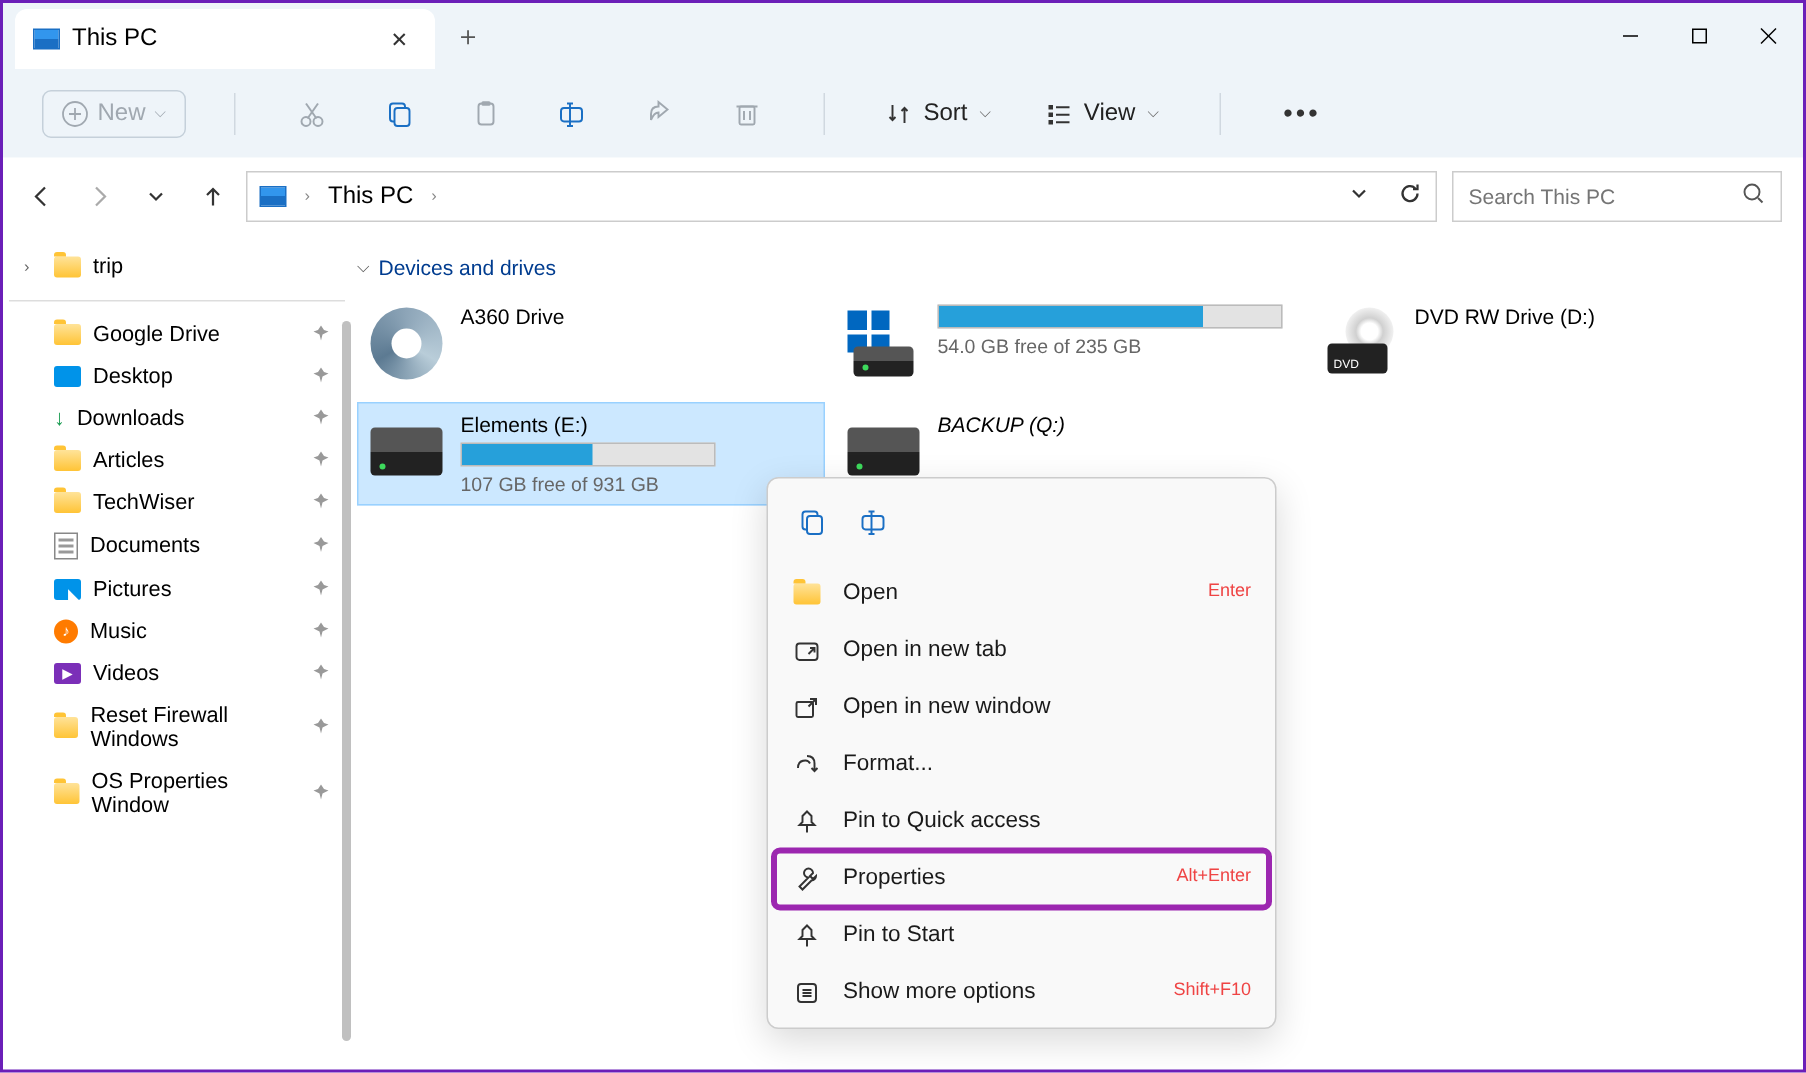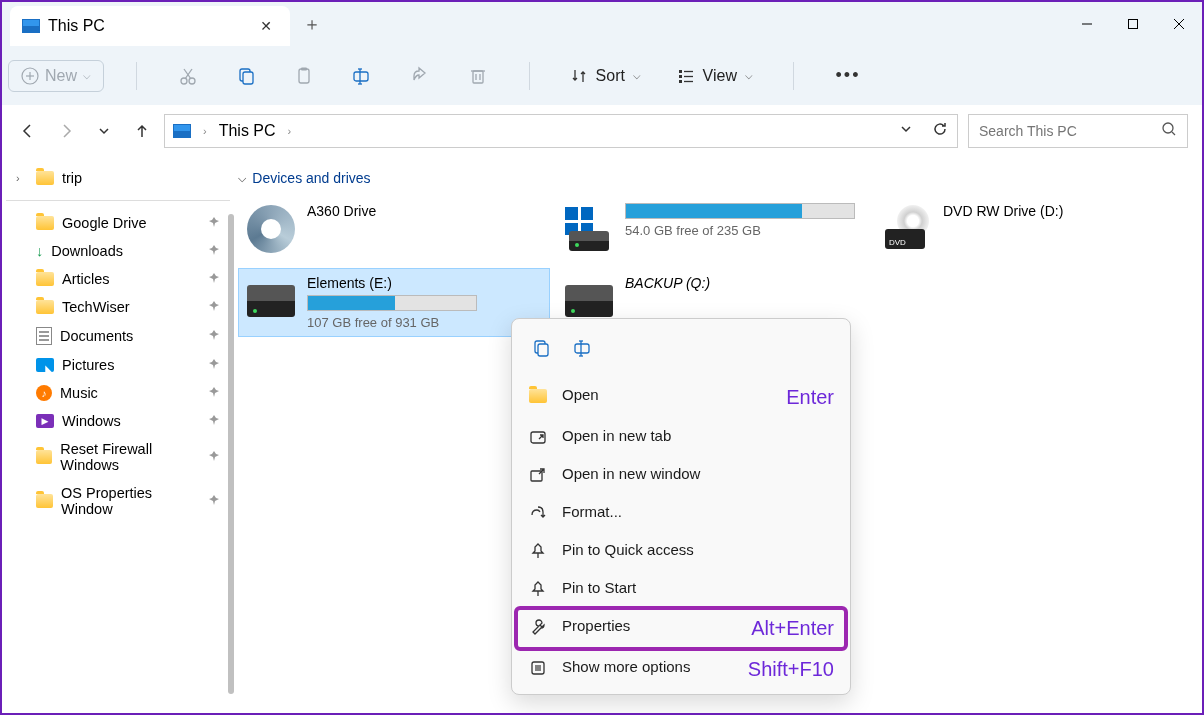--- a/index.html
+++ b/index.html
@@ -8,21 +8,21 @@
 .titlebar { height: 44px; background: #eef4f9; display: flex; align-items: stretch; }
 .tab { display: flex; align-items: center; background: #fff; border-radius: 8px 8px 0 0; margin: 4px 0 0 8px; padding: 0 12px; gap: 8px; width: 280px; }
 .tab-icon { width: 18px; height: 14px; background: linear-gradient(#3296ed 50%, #1a6fc4 50%); border: 1px solid #1a6fc4; }
 .tab-close { font-size: 14px; color: #333; padding: 0 6px; }
 .tab-new { width: 44px; display: flex; align-items: center; justify-content: center; font-size: 18px; color: #555; }
 .titlebar-spacer { flex: 1; }
 .win-controls { display: flex; }
 .win-btn { width: 46px; display: flex; align-items: center; justify-content: center; }
 .win-btn svg { width: 12px; height: 12px; }
 
-.toolbar { height: 60px; background: #eef4f9; display: flex; align-items: center; padding: 0 6px; gap: 20px; border-bottom: 1px solid #fff; }
+.toolbar { height: 60px; background: #eef4f9; display: flex; align-items: center; padding: 0 26px; gap: 20px; border-bottom: 1px solid #fff; }
 .tb-new { display: flex; align-items: center; gap: 6px; border: 1px solid #c5d0da; border-radius: 6px; padding: 6px 12px; color: #a0a8b0; }
 .tb-sep { width: 1px; height: 28px; background: #d0d8e0; margin: 0 12px; }
 .tb-btn { width: 38px; height: 38px; display: flex; align-items: center; justify-content: center; color: #1a6fc4; border-radius: 4px; }
 .tb-btn.disabled { color: #a0a8b0; }
 .tb-dropdown { display: flex; align-items: center; gap: 8px; padding: 6px 8px; color: #222; }
 .tb-more { font-size: 18px; letter-spacing: 2px; color: #333; padding: 0 10px; }
 
 .addrbar { height: 50px; display: flex; align-items: center; padding: 8px 14px; gap: 10px; }
 .nav-btns { display: flex; gap: 14px; align-items: center; }
 .nav-btn { width: 24px; height: 24px; display: flex; align-items: center; justify-content: center; color: #333; }
@@ -81,21 +81,21 @@
 .dvd-base { width: 40px; height: 20px; background: #222; border-radius: 3px; position: absolute; bottom: 0; left: 2px; }
 .dvd-label { color: #fff; font-size: 8px; position: absolute; left: 4px; bottom: 2px; }
 
 .context-menu { position: absolute; left: 509px; top: 316px; width: 340px; background: #f9f9f9; border: 1px solid #ccc; border-radius: 8px; box-shadow: 0 8px 24px rgba(0,0,0,0.15); padding: 4px; font-size: 15px; }
 .cm-toolbar { display: flex; gap: 4px; padding: 6px 6px 10px 6px; }
 .cm-tb-btn { width: 38px; height: 38px; display: flex; align-items: center; justify-content: center; border-radius: 4px; color: #1a6fc4; }
 .cm-item { display: flex; padding: 9px 12px; gap: 14px; border-radius: 4px; }
 .cm-item.highlighted { outline: 4px solid #9c27b0; outline-offset: -2px; }
 .cm-icon { width: 20px; height: 20px; display: flex; align-items: center; justify-content: center; }
 .cm-label { flex: 1; color: #1a1a1a; }
-.cm-shortcut { color: #6d28d9; font-size: 20px; }
+.cm-shortcut { color: #ef4444; font-size: 12px; }
 .cm-folder { width: 18px; height: 14px; }
 </style>
 </head>
 <body>
 
 <div class="titlebar">
   <div class="tab">
     <span class="tab-icon"></span>
     <span>This PC</span>
     <span style="flex:1"></span>
@@ -255,20 +255,27 @@
     <div class="sidebar-divider"></div>
     <div class="quick-list" id="quick-list">
         <div class="tree-row">
           <span class="folder-icon"></span>
           <span>Google Drive</span>
           <span class="pin"><svg width="12" height="12" viewBox="0 0 12 12">
               <path d="M6 1 L8 4 L11 5 L7 7 L6 11 L5 7 L1 5 L4 4 Z" fill="#999"></path>
             </svg></span>
         </div>
         <div class="tree-row">
+          <span class="icon-desktop"></span>
+          <span>Desktop</span>
+          <span class="pin"><svg width="12" height="12" viewBox="0 0 12 12">
+              <path d="M6 1 L8 4 L11 5 L7 7 L6 11 L5 7 L1 5 L4 4 Z" fill="#999"></path>
+            </svg></span>
+        </div>
+        <div class="tree-row">
           <span class="icon-dl">↓</span>
           <span>Downloads</span>
           <span class="pin"><svg width="12" height="12" viewBox="0 0 12 12">
               <path d="M6 1 L8 4 L11 5 L7 7 L6 11 L5 7 L1 5 L4 4 Z" fill="#999"></path>
             </svg></span>
         </div>
         <div class="tree-row">
           <span class="folder-icon"></span>
           <span>Articles</span>
           <span class="pin"><svg width="12" height="12" viewBox="0 0 12 12">
@@ -298,21 +305,21 @@
         </div>
         <div class="tree-row">
           <span class="icon-music">♪</span>
           <span>Music</span>
           <span class="pin"><svg width="12" height="12" viewBox="0 0 12 12">
               <path d="M6 1 L8 4 L11 5 L7 7 L6 11 L5 7 L1 5 L4 4 Z" fill="#999"></path>
             </svg></span>
         </div>
         <div class="tree-row">
           <span class="icon-video">▶</span>
-          <span>Windows</span>
+          <span>Videos</span>
           <span class="pin"><svg width="12" height="12" viewBox="0 0 12 12">
               <path d="M6 1 L8 4 L11 5 L7 7 L6 11 L5 7 L1 5 L4 4 Z" fill="#999"></path>
             </svg></span>
         </div>
         <div class="tree-row">
           <span class="folder-icon"></span>
           <span>Reset Firewall Windows</span>
           <span class="pin"><svg width="12" height="12" viewBox="0 0 12 12">
               <path d="M6 1 L8 4 L11 5 L7 7 L6 11 L5 7 L1 5 L4 4 Z" fill="#999"></path>
             </svg></span>
@@ -452,36 +459,36 @@
         <span class="cm-label">Format...</span>
       </div>
       <div class="cm-item">
         <span class="cm-icon">
           <svg width="18" height="18" viewBox="0 0 18 18">
             <path d="M9 2 L12 5 L12 9 L14 11 L4 11 L6 9 L6 5 Z M9 11 L9 16" fill="none" stroke="#333" stroke-width="1.3"></path>
           </svg>
         </span>
         <span class="cm-label">Pin to Quick access</span>
       </div>
-      <div class="cm-item">
-        <span class="cm-icon">
-          <svg width="18" height="18" viewBox="0 0 18 18">
-            <path d="M9 2 L12 5 L12 9 L14 11 L4 11 L6 9 L6 5 Z M9 11 L9 16" fill="none" stroke="#333" stroke-width="1.3"></path>
-          </svg>
-        </span>
-        <span class="cm-label">Pin to Start</span>
-      </div>
       <div class="cm-item highlighted">
         <span class="cm-icon">
           <svg width="18" height="18" viewBox="0 0 18 18">
             <path d="M13 5 A3 3 0 1 0 10 8 L4 14 L6 16 L12 10 A3 3 0 0 0 15 7 L13 9 L11 7 Z" fill="none" stroke="#333" stroke-width="1.3"></path>
           </svg>
         </span>
         <span class="cm-label">Properties</span>
         <span class="cm-shortcut">Alt+Enter</span>
+      </div>
+      <div class="cm-item">
+        <span class="cm-icon">
+          <svg width="18" height="18" viewBox="0 0 18 18">
+            <path d="M9 2 L12 5 L12 9 L14 11 L4 11 L6 9 L6 5 Z M9 11 L9 16" fill="none" stroke="#333" stroke-width="1.3"></path>
+          </svg>
+        </span>
+        <span class="cm-label">Pin to Start</span>
       </div>
       <div class="cm-item">
         <span class="cm-icon">
           <svg width="18" height="18" viewBox="0 0 18 18">
             <rect x="3" y="3" width="12" height="12" rx="2" fill="none" stroke="#333" stroke-width="1.3"></rect>
             <line x1="6" y1="7" x2="12" y2="7" stroke="#333" stroke-width="1.2"></line>
             <line x1="6" y1="9" x2="12" y2="9" stroke="#333" stroke-width="1.2"></line>
             <line x1="6" y1="11" x2="12" y2="11" stroke="#333" stroke-width="1.2"></line>
           </svg>
         </span>

